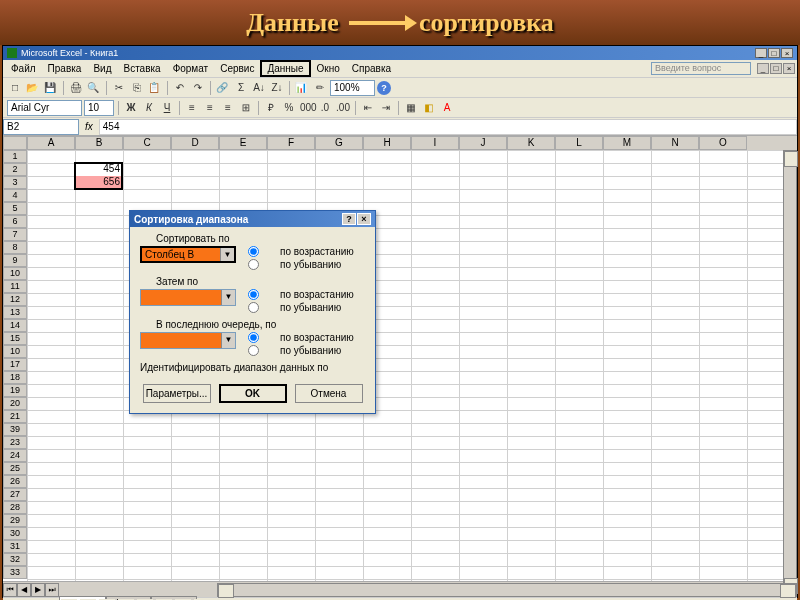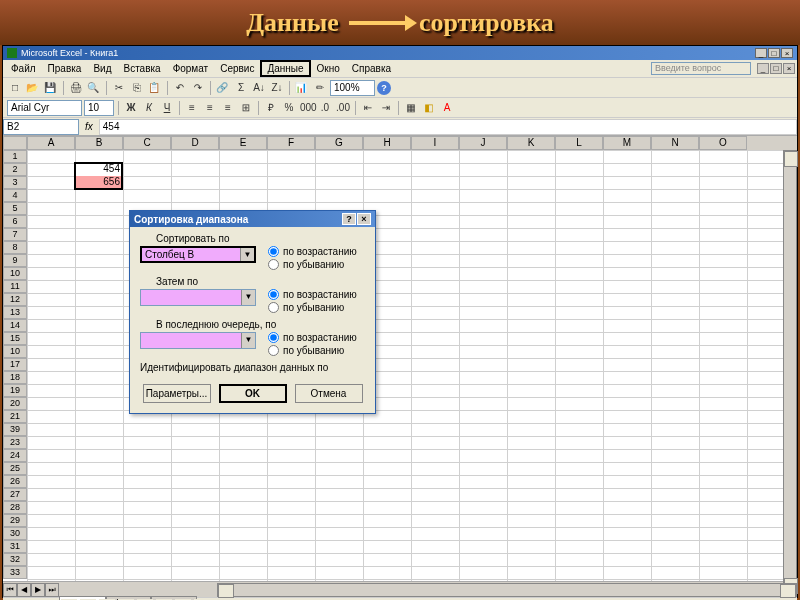--- a/index.html
+++ b/index.html
@@ -74,25 +74,25 @@
 
 
 .dialog { position: absolute; left: 126px; top: 164px; width: 247px; background: #ece9d8; border: 1px solid #2a5fab; box-shadow: 2px 2px 4px rgba(0,0,0,0.3); font-size: 10px; }
 .dlg-title { height: 16px; background: linear-gradient(to right, #2a5fab, #5b8fd6); color: #fff; font-size: 10px; padding: 0 4px; display: flex; align-items: center; font-weight: bold; }
 .dlg-title .dbtns { margin-left: auto; display: flex; gap: 1px; }
 .dlg-title .dbtns span { width: 14px; height: 12px; background: #d4d0c8; color: #000; font-size: 9px; text-align: center; line-height: 11px; border: 1px solid #fff; }
 .dlg-body { padding: 6px 10px; }
 .dlg-group { margin-bottom: 6px; }
 .dlg-label { font-size: 10px; margin-bottom: 2px; margin-left: 16px; }
 .dlg-row { display: flex; align-items: flex-start; gap: 12px; }
-.dlg-combo { width: 116px; height: 17px; border: 1px solid #7b9ebd; background: #f0abfc; font-size: 10px; padding: 0 3px; display: flex; align-items: center; position: relative; }
+.dlg-combo { width: 96px; height: 17px; border: 1px solid #7b9ebd; background: #f97316; font-size: 10px; padding: 0 3px; display: flex; align-items: center; position: relative; }
 .dlg-combo.sel { border: 2px solid #000; }
 .dlg-combo .dd { position: absolute; right: 0; top: 0; width: 14px; height: 100%; background: #d4d0c8; border-left: 1px solid #888; text-align: center; font-size: 8px; line-height: 14px; }
 .dlg-radios { display: flex; flex-direction: column; gap: 2px; }
-.dlg-radio { display: flex; align-items: flex-start; gap: 4px; font-size: 10px; }
+.dlg-radio { display: flex; align-items: flex-start; gap: 21px; font-size: 10px; }
 .dlg-radio input { width: 11px; height: 11px; }
 .fieldset-label { font-size: 10px; margin: 4px 0 3px; }
 .dlg-btns { display: flex; justify-content: center; gap: 8px; padding: 8px 0 4px; }
 .dlg-btn { width: 68px; height: 19px; background: #ece9d8; border: 1px solid #888; font-size: 10px; }
 .dlg-btn.def { border: 2px solid #000000; font-weight: bold; }
 </style>
 </head>
 <body>
 
 <div class="slide-header">

